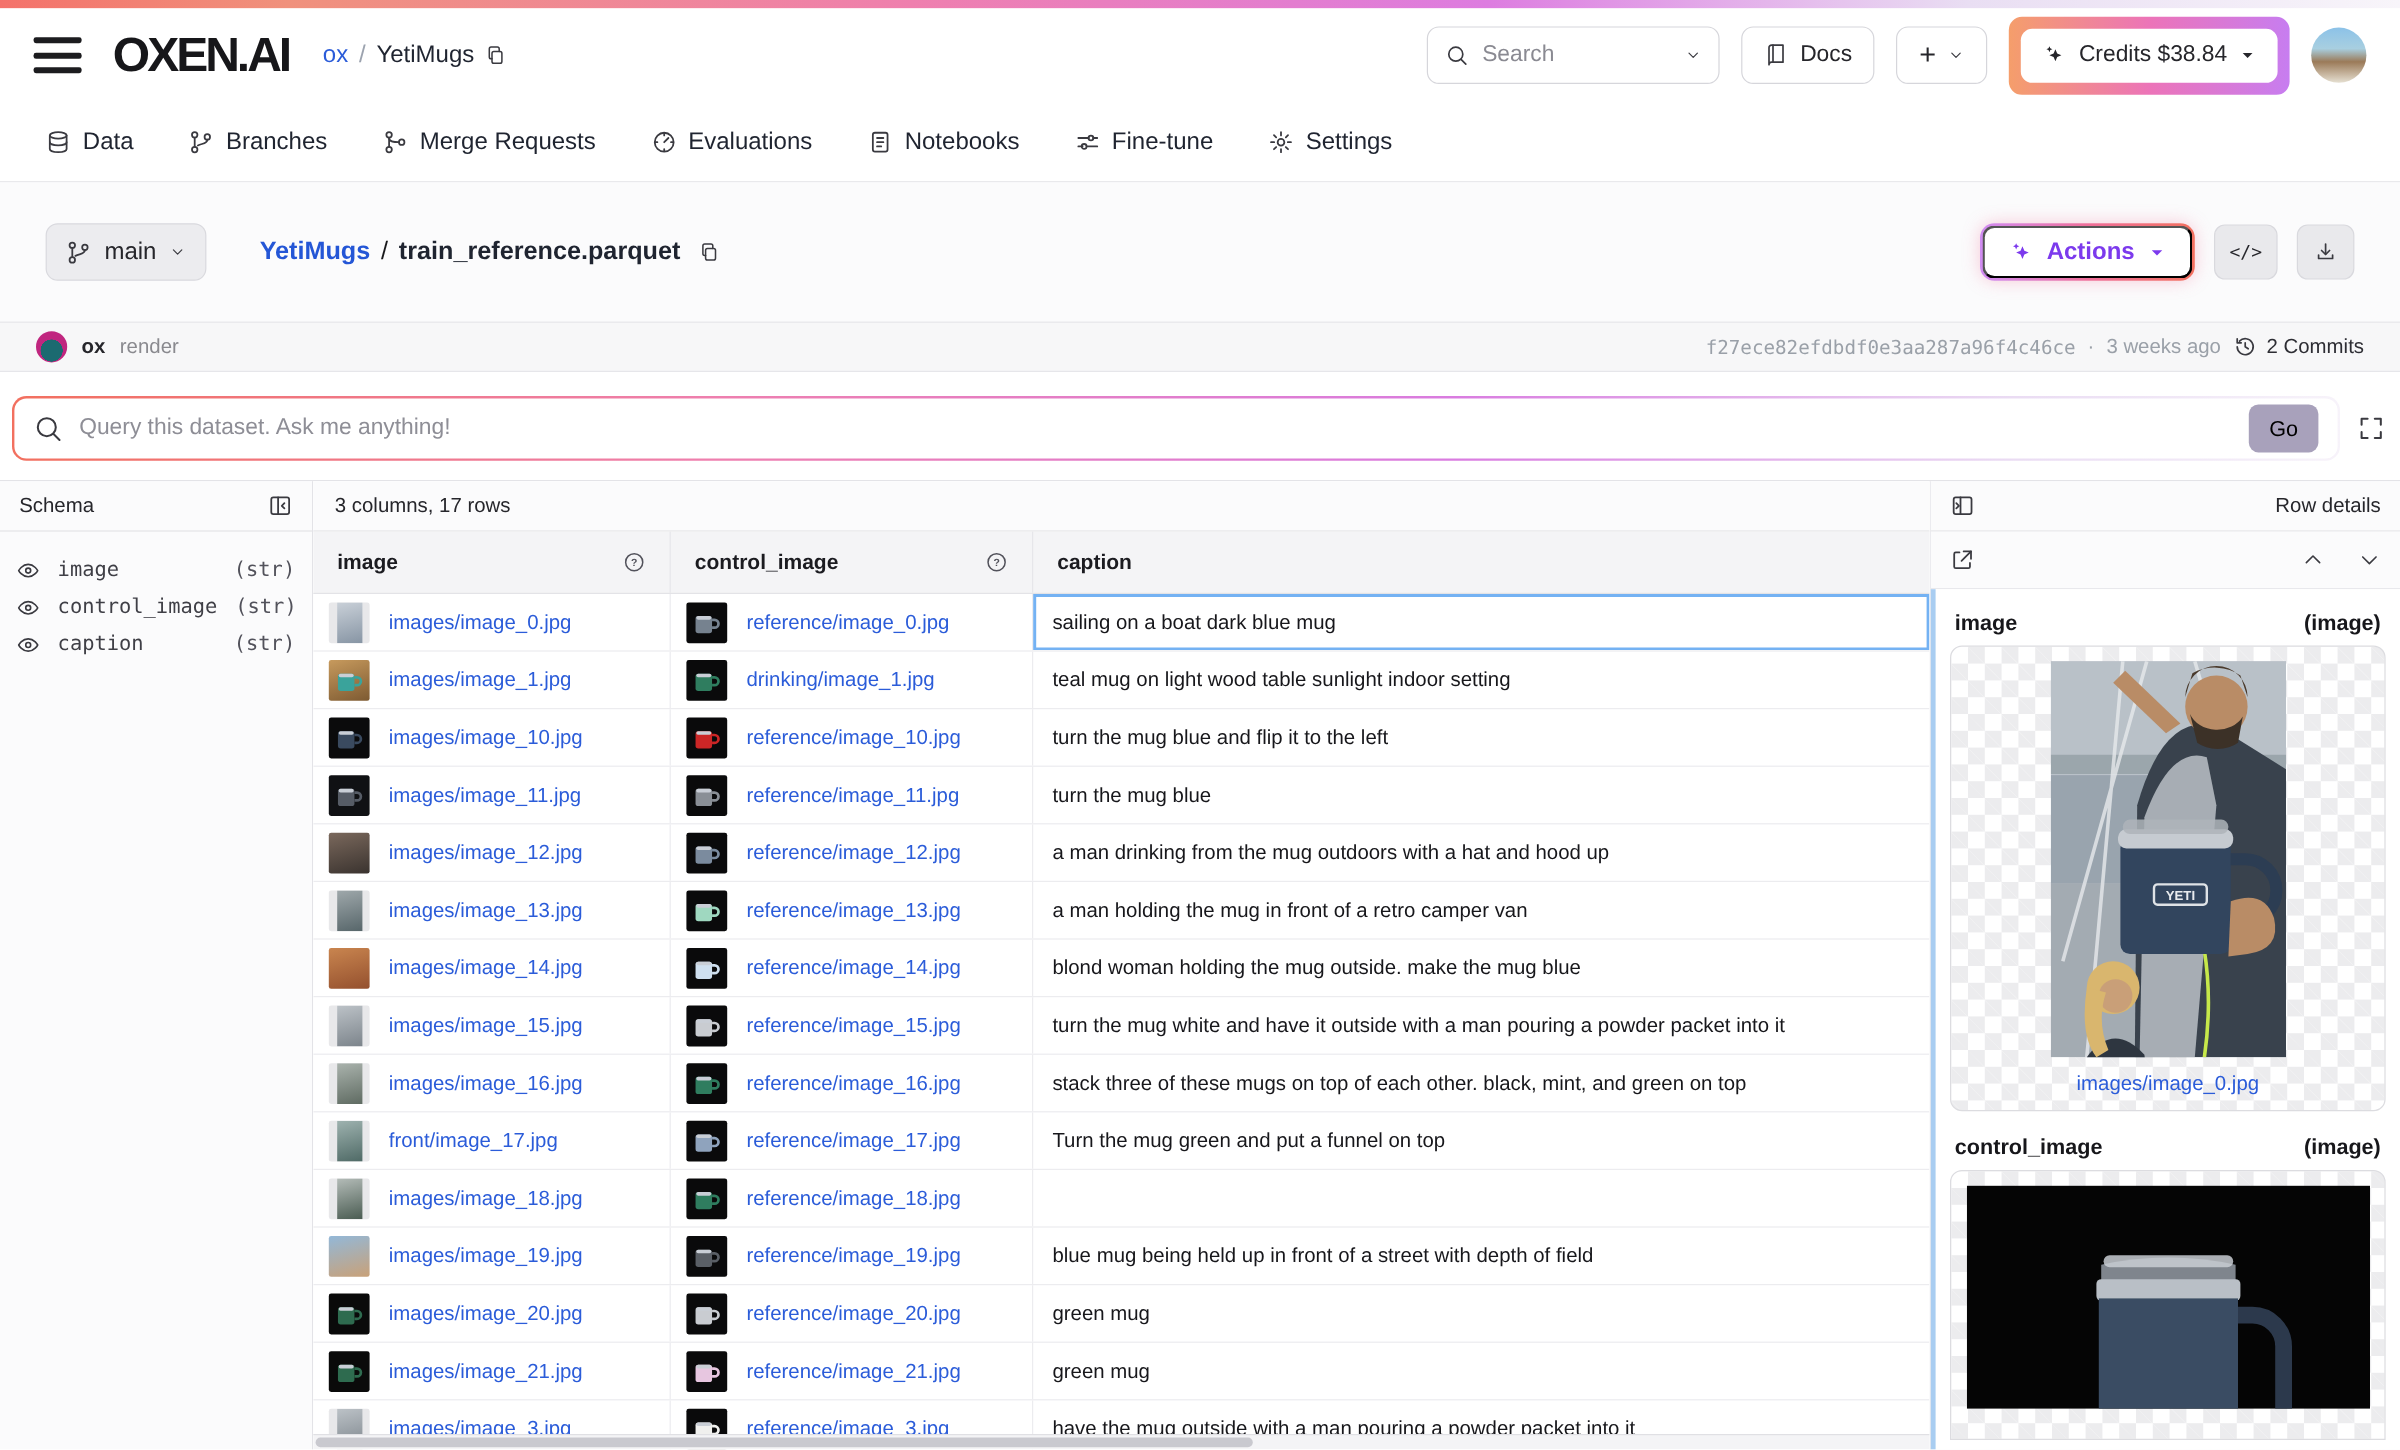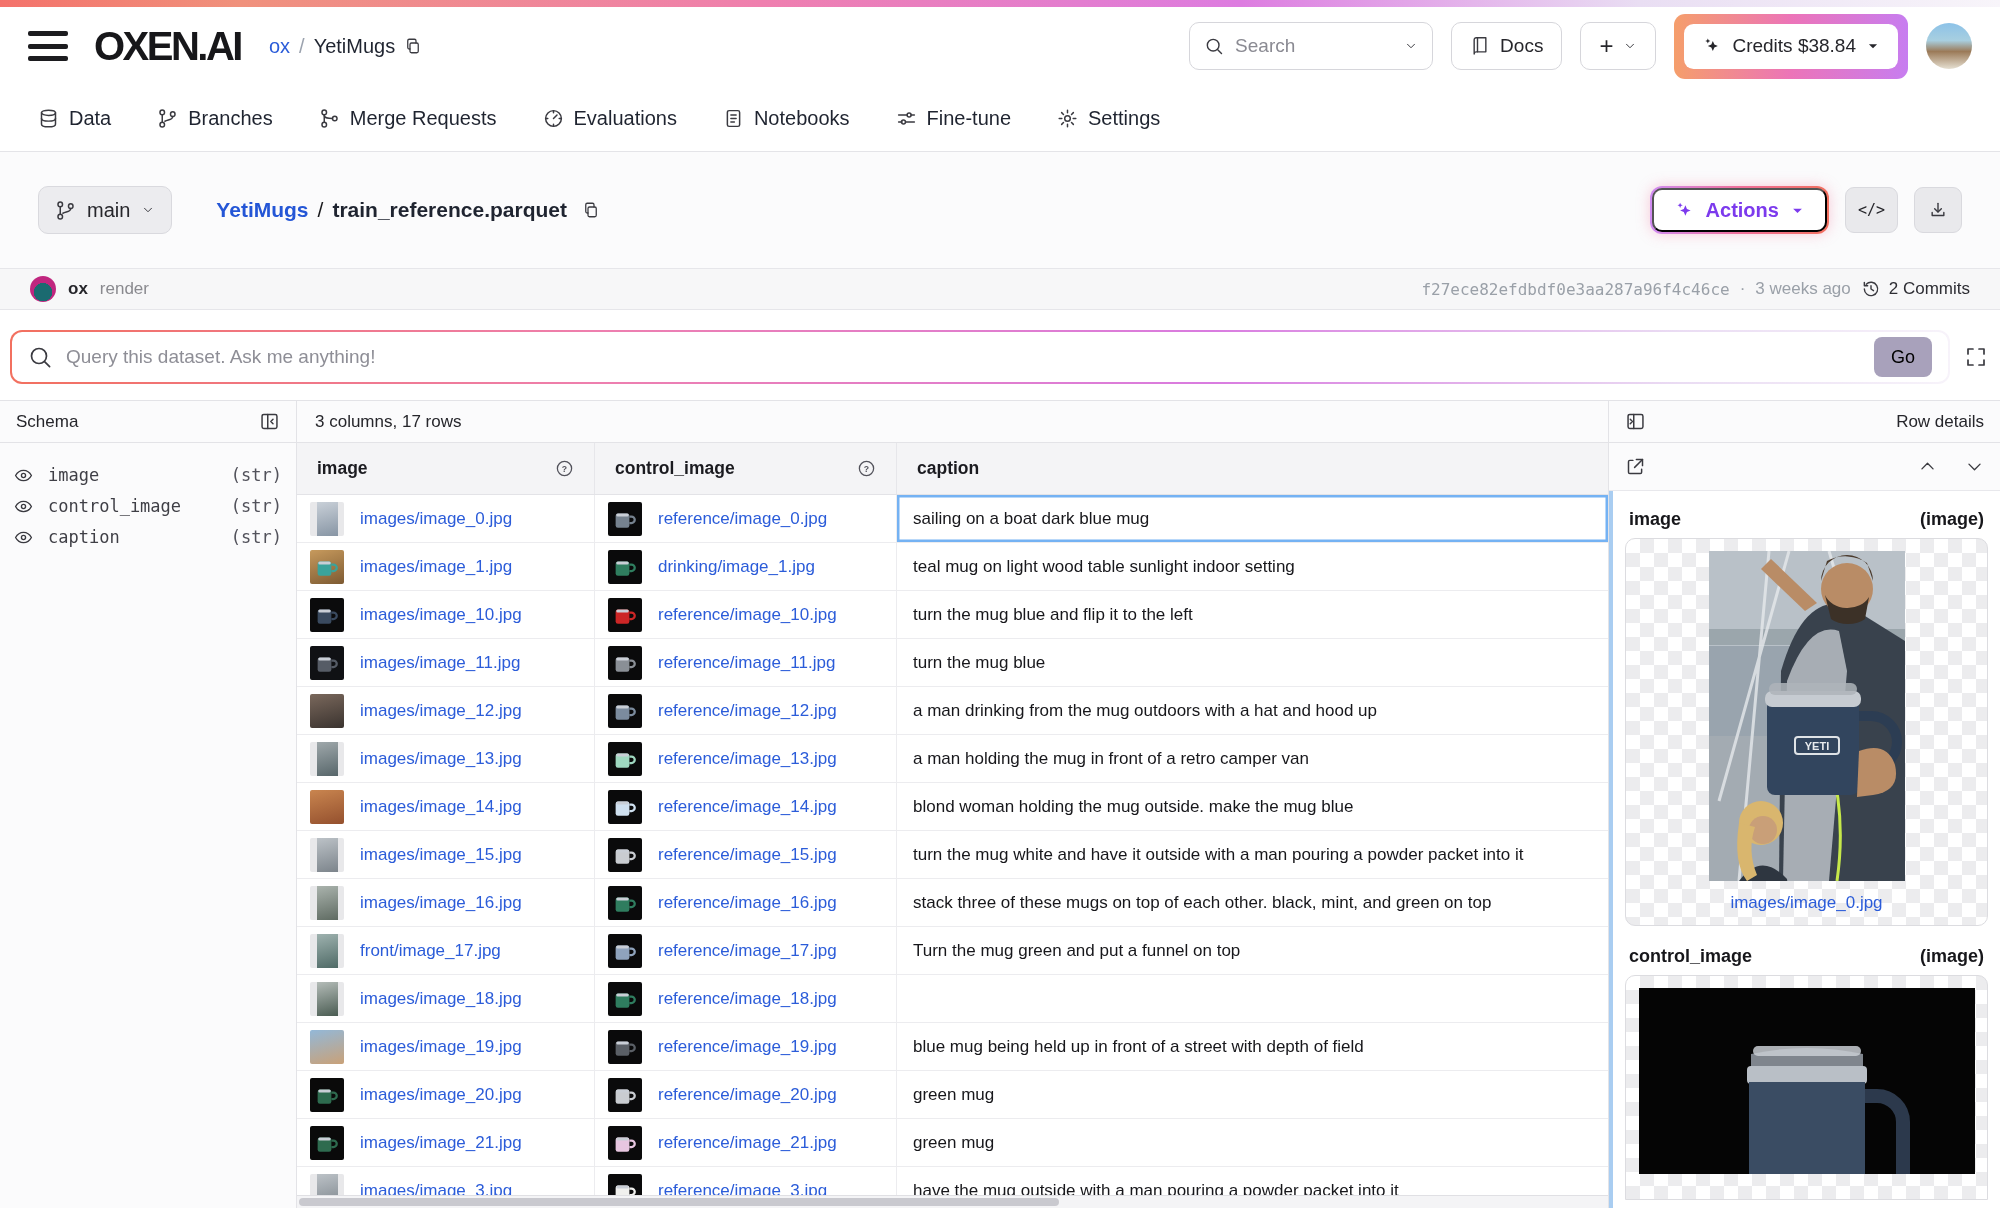--- a/index.html
+++ b/index.html
@@ -60,21 +60,21 @@
   .query-grad { flex:1; padding:2px; border-radius:12px;
     background:linear-gradient(90deg,#f2705f 0%,#ee7fae 30%,#d97ce0 62%,#eadcf3 86%,#f7f3fa 100%); }
   .query { height:50px; background:#fff; border-radius:10px; display:flex; align-items:center; gap:14px; padding:0 16px; }
   .query .ph { color:#8e8e96; font-size:19px; }
   .go-btn { margin-left:auto; width:58px; height:40px; background:#a8a1bb; color:#000000; border-radius:8px; font-size:18px; display:flex; align-items:center; justify-content:center; cursor:pointer; }
 
   
   .main { display:flex; height:808px; border-top:1px solid #e3e3e7; }
   .band { height:42px; display:flex; align-items:center; padding:0 16px; border-bottom:1px solid #e3e3e7; font-size:17px; color:#26262b; background:#fbfbfc; }
 
-  aside.schema { width:297px; border-right:1px solid #e3e3e7; background:#fbfbfc; }
+  aside.schema { width:261px; border-right:1px solid #e3e3e7; background:#fbfbfc; }
   .schema-fields { padding:22px 14px; display:flex; flex-direction:column; gap:11px; }
   .field-row { display:flex; align-items:center; gap:15px; font-size:17px; color:#3f3f46; }
   .field-type { margin-left:auto; color:#52525b; }
 
   section.table-area { flex:1; background:#fff; position:relative; overflow:hidden; display:flex; flex-direction:column; }
   .col-headers { display:flex; height:52px; background:#f4f4f6; border-bottom:1px solid #e3e3e7; font-weight:700; font-size:17.5px; color:#1b1b20; flex:none; }
   .col-h { display:flex; align-items:center; padding:0 20px; border-right:1px solid #e6e6ea; }
   .col-h .q { margin-left:auto; }
   .cw1 { width:298px; flex:none; } .cw2 { width:302px; flex:none; } .cw3 { flex:1; border-right:none; }
   .tbody { flex:1; overflow:hidden; }

